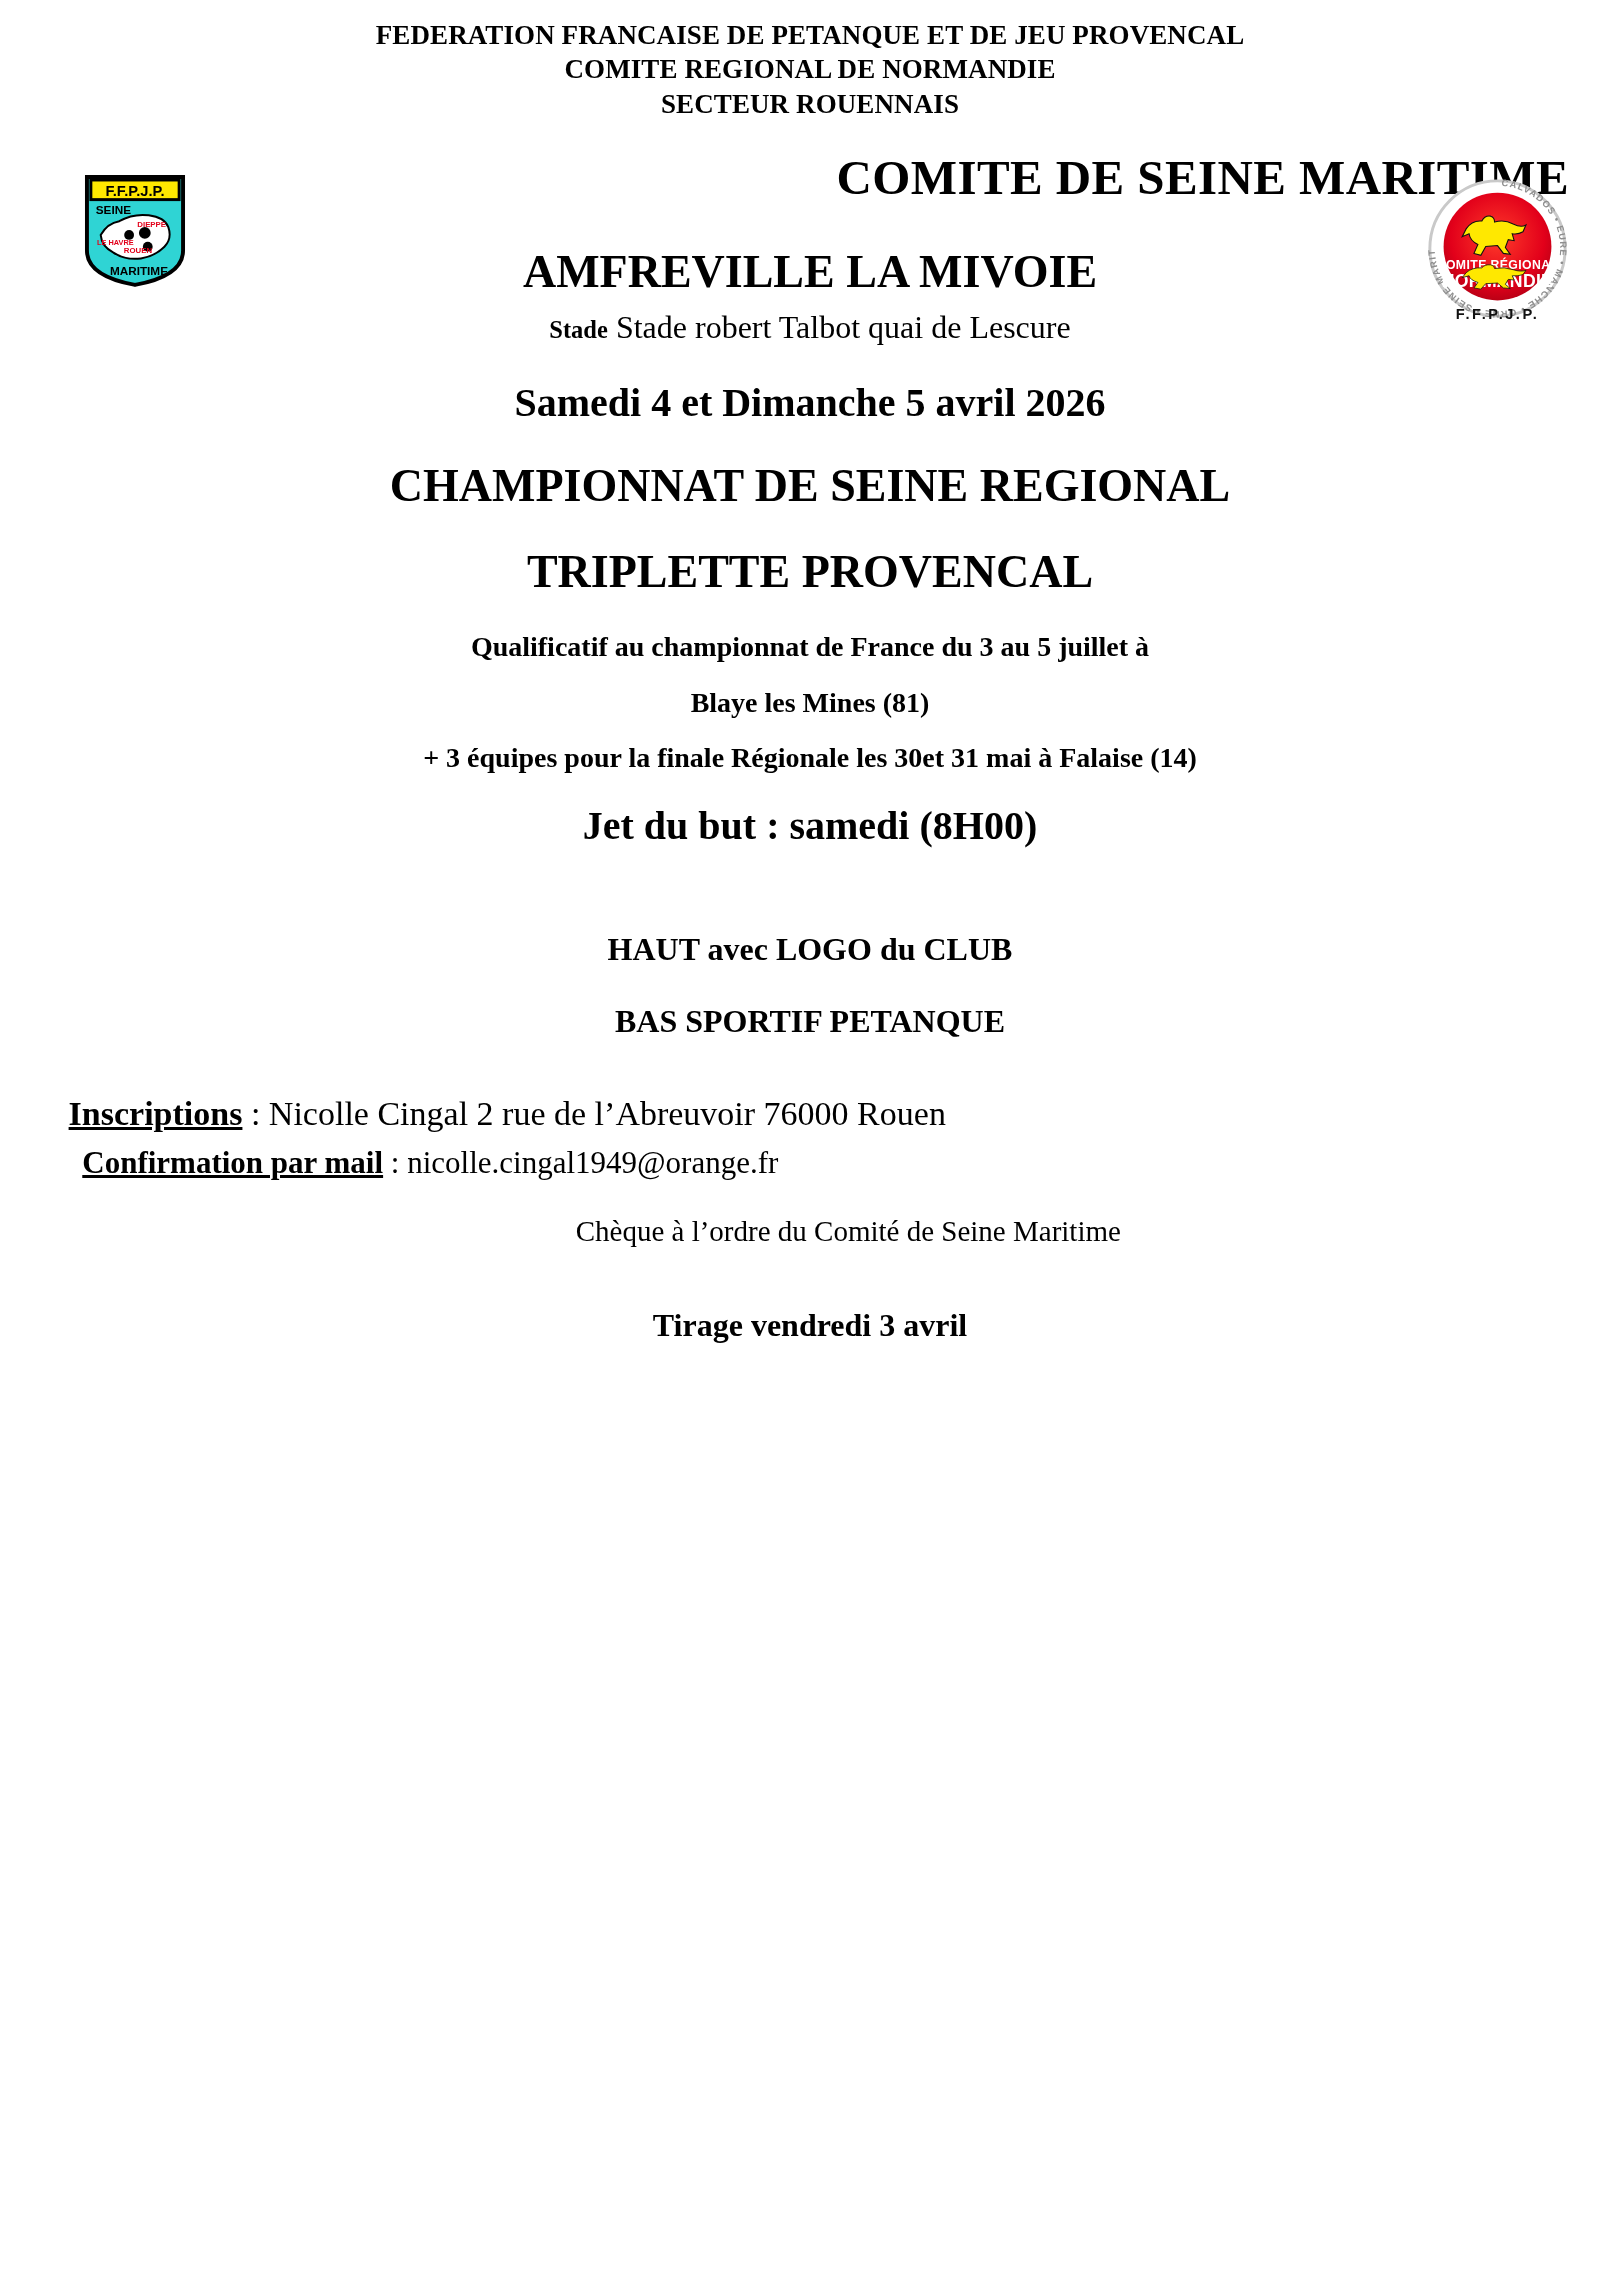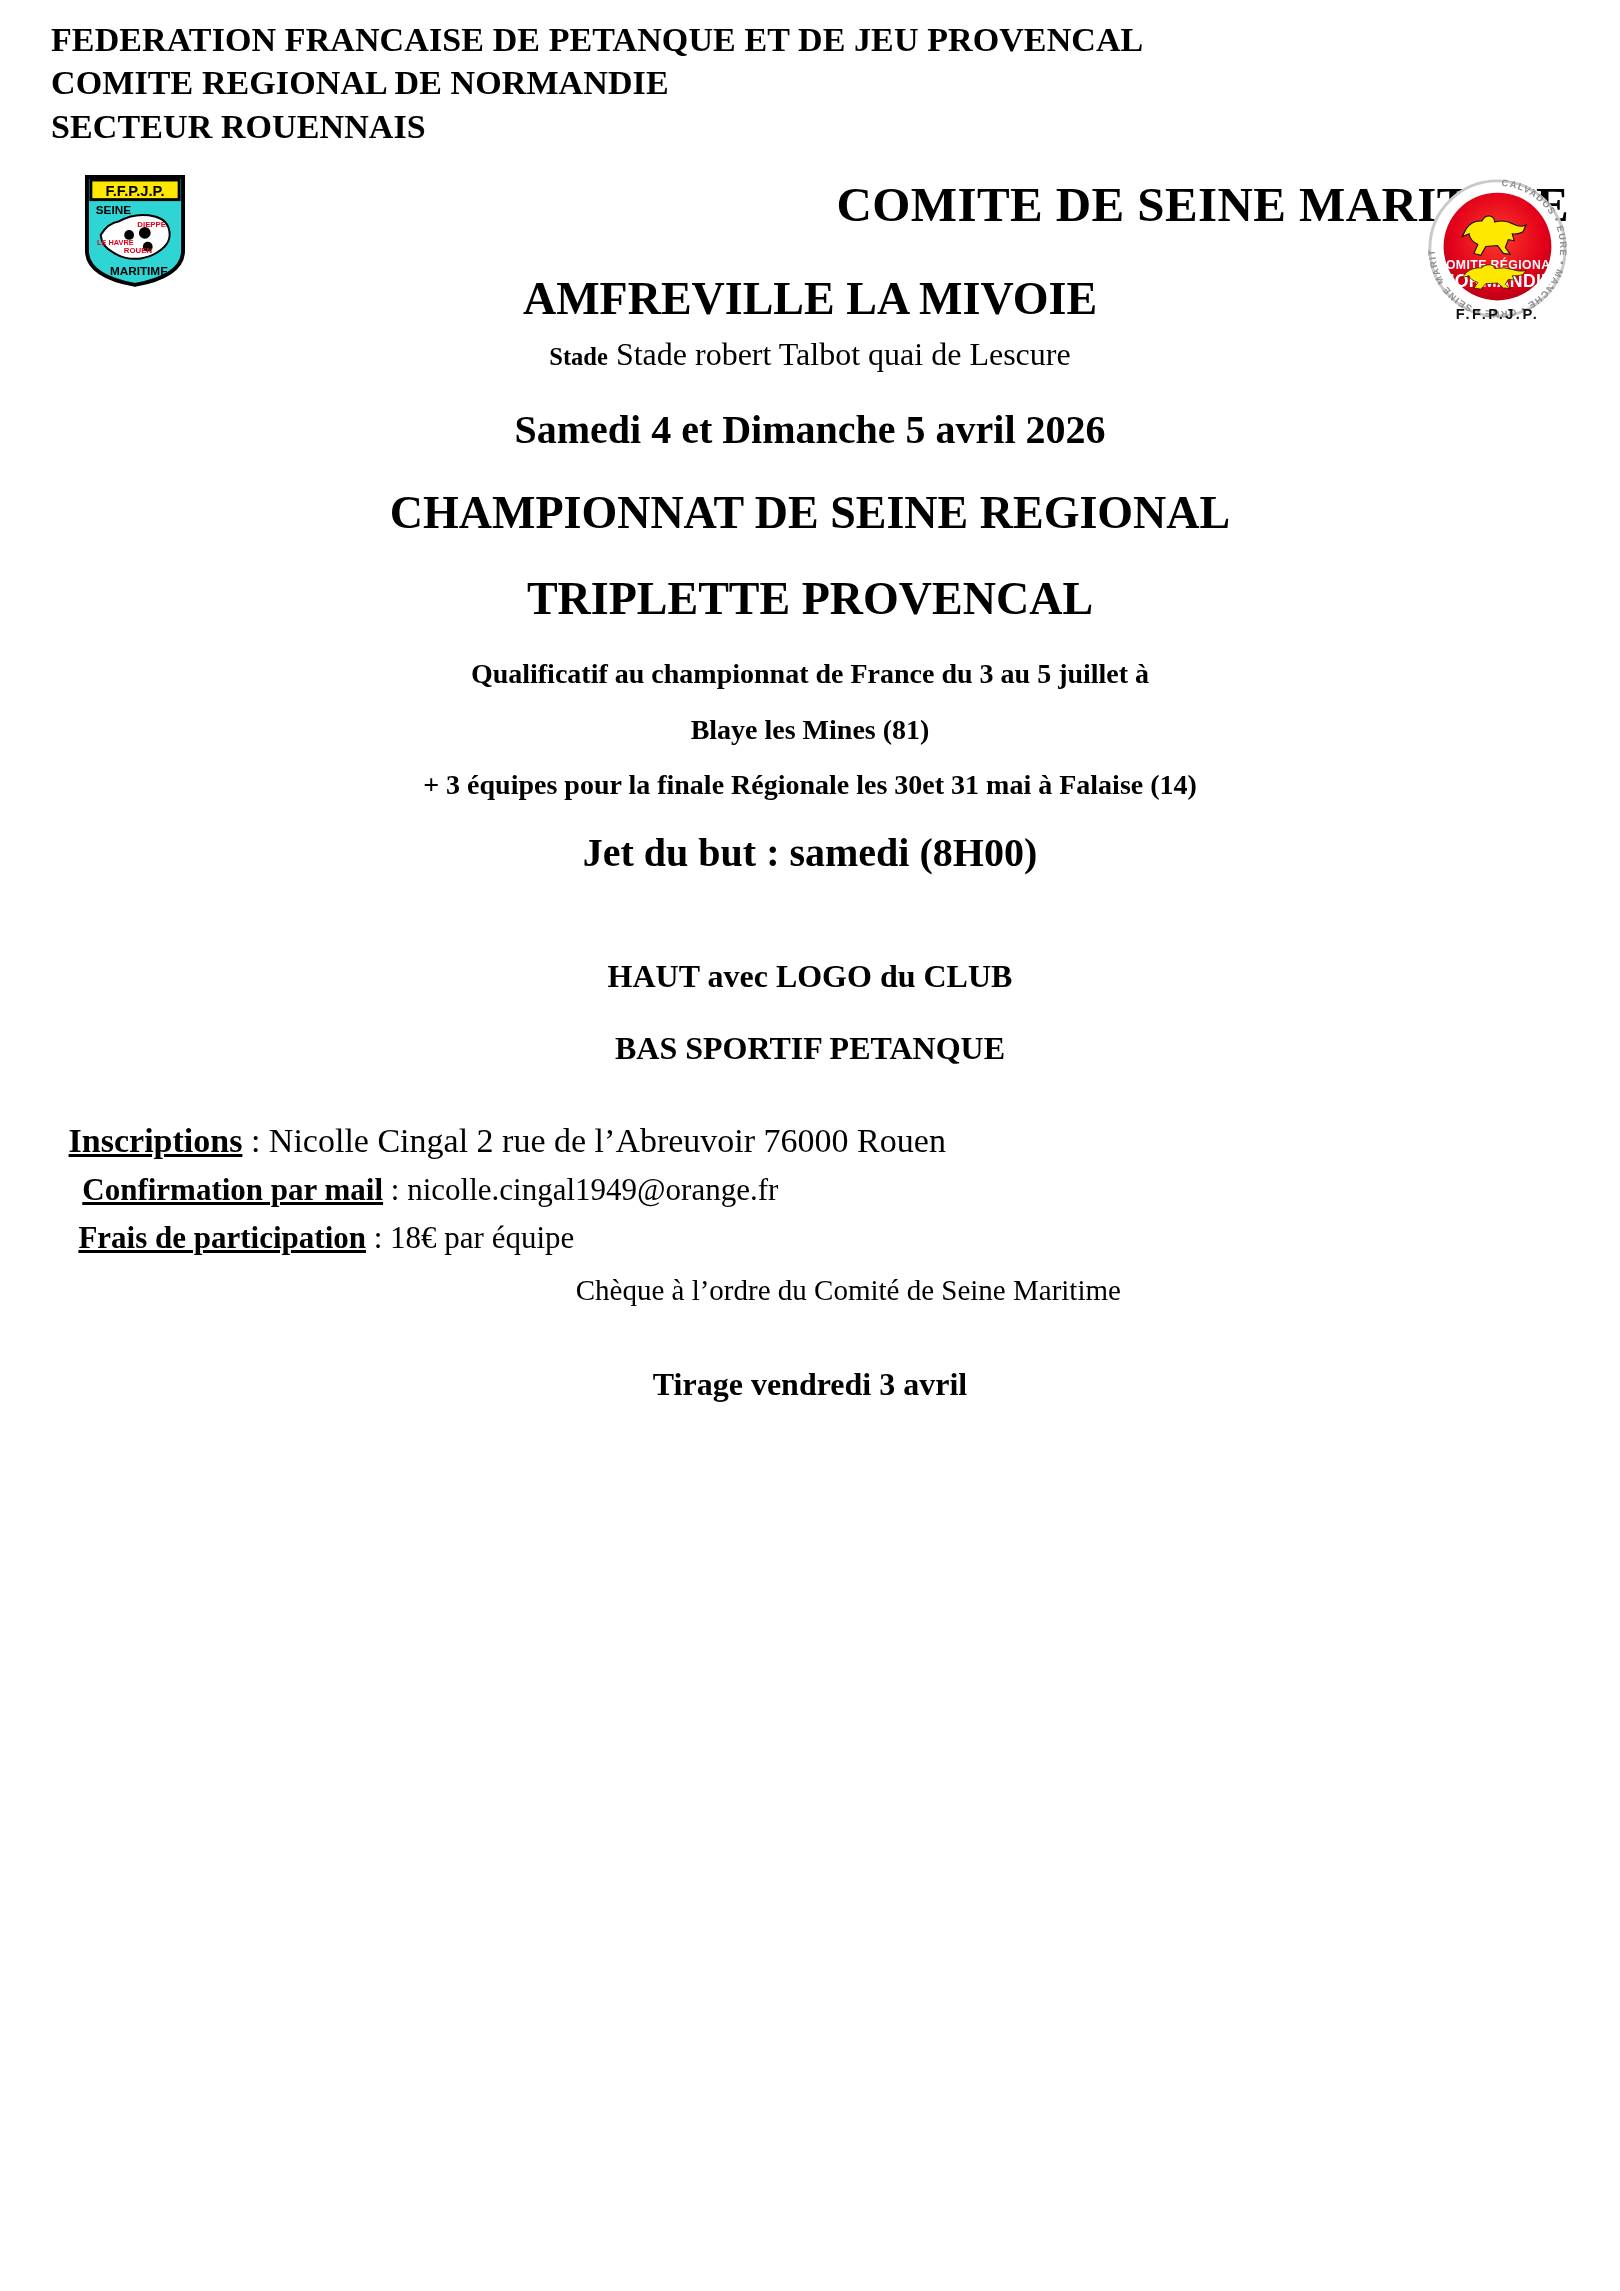--- a/index.html
+++ b/index.html
@@ -21,22 +21,23 @@
     position: relative;
     width: 1620px;
     height: 2292px;
     box-sizing: border-box;
     padding: 17.6px 51px 0 51px;
   }
 
   
   .fed-line {
     font-weight: bold;
-    font-size: 34px;
+    font-size: 27px;
     letter-spacing: 0.1px;
+    text-align: center;
     line-height: 1.28;
   }
 
   
   .title-xl {
     font-weight: bold;
     font-size: 49px;
     text-align: right;
     letter-spacing: 0.4px;
   }
@@ -226,23 +227,20 @@
     </div>
 
     <div class="spacer-16"></div>
 
     <div class="info-line indent-1">
       <span class="lbl">Confirmation par mail</span><span> : nicolle.cingal1949@orange.fr</span>
     </div>
 
     <div class="spacer-16"></div>
 
-    <div class="info-line indent-2">
-      <span class="lbl">Frais de participation</span><span> : 18€ par équipe</span>
-    </div>
 
     <div class="spacer-20"></div>
 
     <div class="cheque-line">Chèque à l’ordre du Comité de Seine  Maritime</div>
   </div>
 
   <div class="spacer-24"></div>
 
   <div class="title-sm">Tirage  vendredi 3 avril</div>
 

